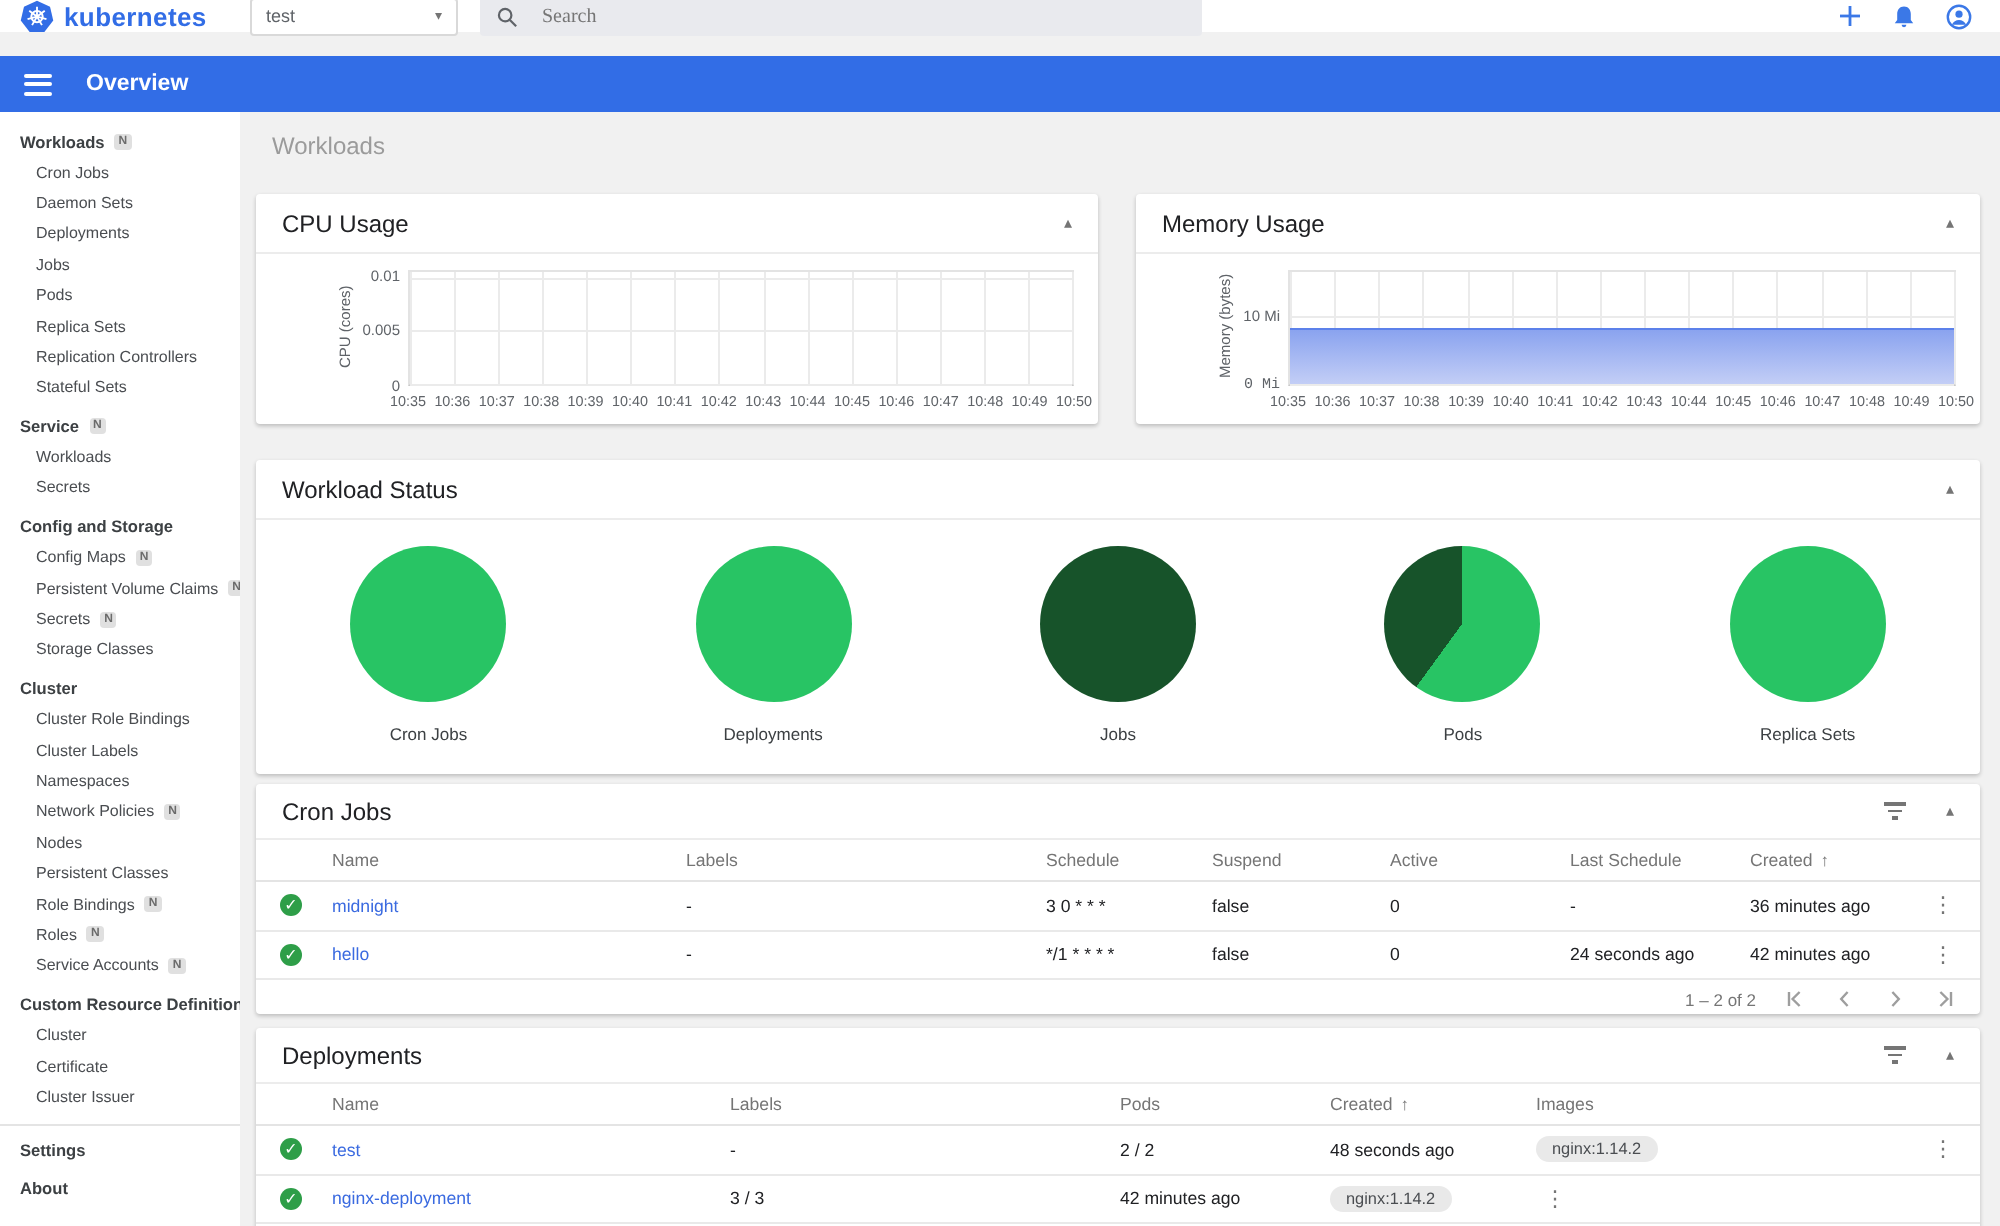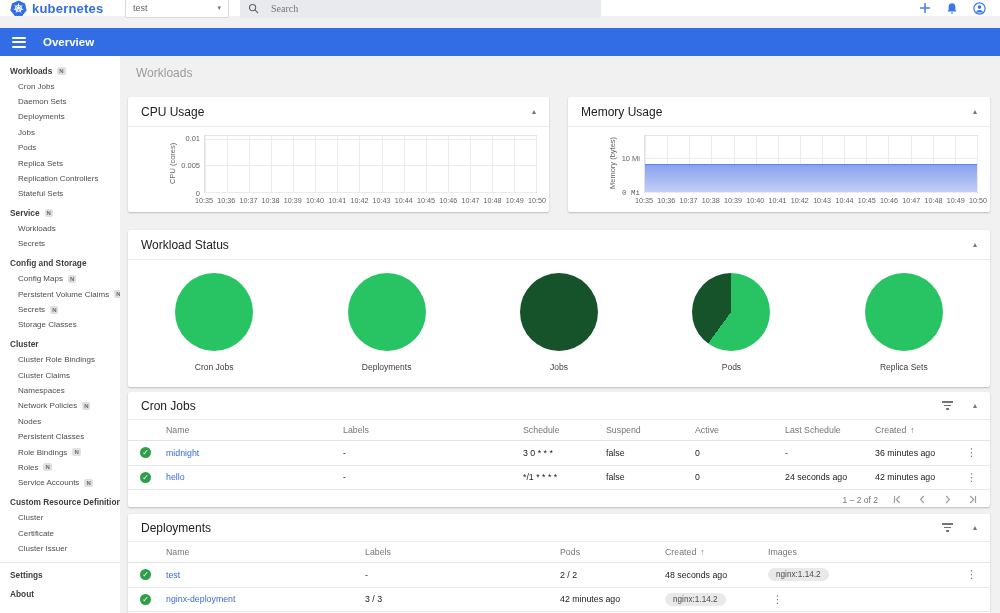--- a/index.html
+++ b/index.html
@@ -210,21 +210,21 @@
       <div class="side-item child">
         <span>Storage Classes</span>
       </div>
       <div class="side-item head">
         <span>Cluster</span>
       </div>
       <div class="side-item child">
         <span>Cluster Role Bindings</span>
       </div>
       <div class="side-item child">
-        <span>Cluster Claims</span>
+        <span>Cluster Labels</span>
       </div>
       <div class="side-item child">
         <span>Namespaces</span>
       </div>
       <div class="side-item child">
         <span>Network Policies</span>
         <span class="nbadge">N</span>
       </div>
       <div class="side-item child">
         <span>Nodes</span>

